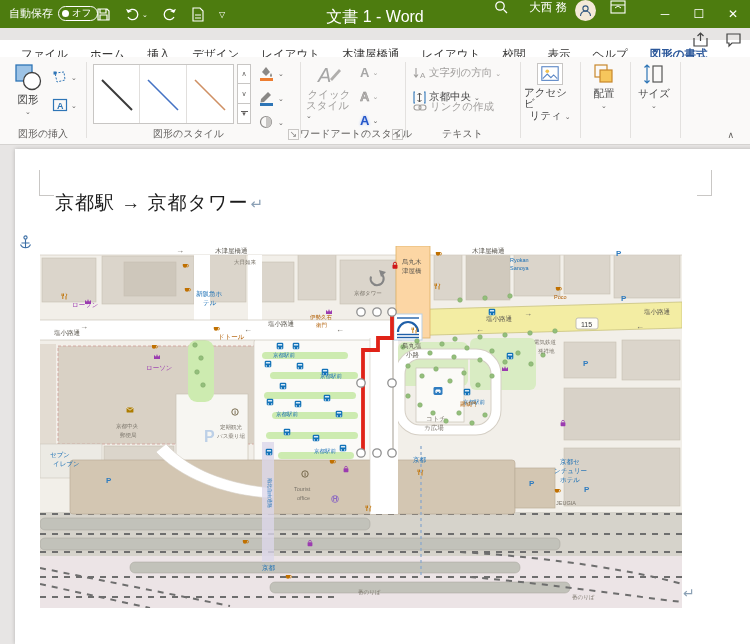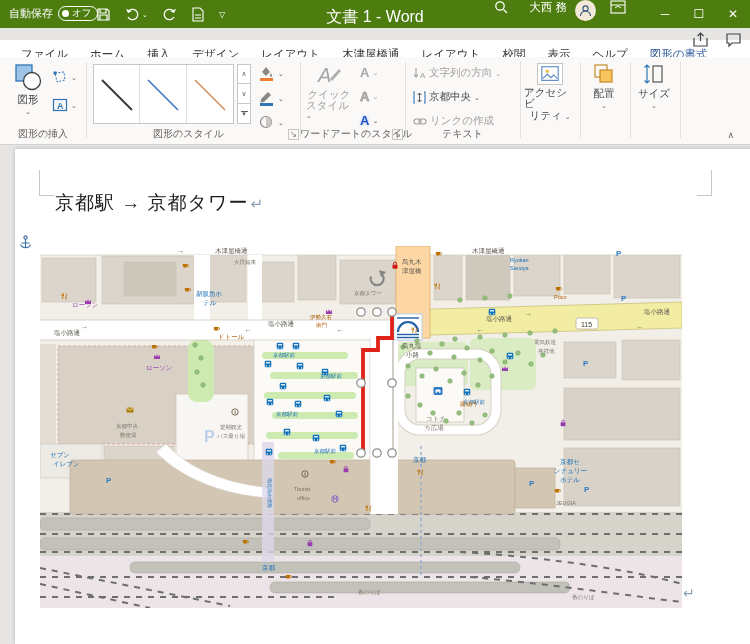--- a/index.html
+++ b/index.html
@@ -14,21 +14,21 @@
 .qat{position:absolute;left:96px;top:0;height:28px;display:flex;align-items:center;gap:14px}
 .qat svg{display:block}
 .tb-title{position:absolute;left:50%;transform:translateX(-50%);top:7px;font-size:16px;white-space:nowrap}
 .tb-right{position:absolute;right:0;top:0;height:28px;display:flex;}
 .tb-user{font-size:11.5px;margin-right:8px}
 .avatar{width:21px;height:21px;border-radius:50%;background:#f4e9d8;display:flex;align-items:center;justify-content:center;margin-right:14px}
 .winbtn{width:34px;height:28px;display:flex;align-items:center;justify-content:center;font-size:12px}
 
 .tabs{position:absolute;top:40px;left:0;right:0;height:29px;background:#ffffff;display:flex;padding-left:10px}
 .tab{padding:0 11px;line-height:28px;font-size:11.5px;color:#323130;white-space:nowrap}
-.tab.active{color:#2b579a;font-weight:400;box-shadow:inset 0 -2.5px 0 #2b579a}
+.tab.active{color:#2b579a;font-weight:700;box-shadow:inset 0 -2.5px 0 #2b579a}
 .tabicons{position:absolute;right:8px;top:32px;display:flex;gap:16px}
 
 .ribbon{position:absolute;top:57px;left:0;right:0;height:88px;background:#faf9f8;border-bottom:1px solid #d5d3d1;font-size:10.5px;color:#444}
 .rdiv{position:absolute;top:5px;height:76px;width:1px;background:#e3e1df}
 .glabel{position:absolute;bottom:3px;font-size:10px;color:#605e5c;text-align:center;white-space:nowrap}
 .launch{position:absolute;bottom:4px;font-size:9px;color:#8a8886;border:1px solid #c9c7c5;width:11px;height:11px;line-height:9px;text-align:center}
 .bigbtn{position:absolute;display:flex;flex-direction:column;align-items:center;gap:2px;color:#444}
 .chev{font-size:7px;color:#605e5c;line-height:5px}
 .smallbtn{position:absolute;display:flex;align-items:center;gap:3px}
 .swatchbox{position:absolute;left:93px;top:7px;width:141px;height:60px;background:#fff;border:1px solid #c8c6c4;display:flex}
@@ -242,21 +242,21 @@
       <span class="chev gray">⌄</span>
     </div>
   <div class="smallbtn" style="left:413px;top:33px">
     <svg width="13" height="13" viewBox="0 0 13 13">
       <path d="M2,1h-1v11h1 M11,1h1v11h-1" stroke="#2e75b6" fill="none" stroke-width="1.1"></path>
       <path d="M6.5,2v9 m-2,-7 l2,-2 2,2 m-4,5 l2,2 2,-2" stroke="#555" fill="none" stroke-width="1"></path>
       </svg>
     <span>京都中央</span>
       <span class="chev">⌄</span>
     </div>
-  <div class="smallbtn gray" style="left:413px;top:57px">
+  <div class="smallbtn gray" style="left:413px;top:43px">
     <svg width="14" height="13" viewBox="0 0 14 13">
       <rect x="1" y="4" width="7" height="5" rx="2.5" fill="none" stroke="#a19f9d" stroke-width="1.1"></rect>
       <rect x="6" y="4" width="7" height="5" rx="2.5" fill="none" stroke="#a19f9d" stroke-width="1.1"></rect>
       </svg>
     <span>リンクの作成</span>
     </div>
   <div class="glabel" style="left:405px;width:115px">テキスト</div>
 
   <div class="bigbtn" style="left:524px;top:6px;width:52px">
     <svg width="26" height="22" viewBox="0 0 26 22" style="background:#fff;border:1px solid #c8c6c4">

